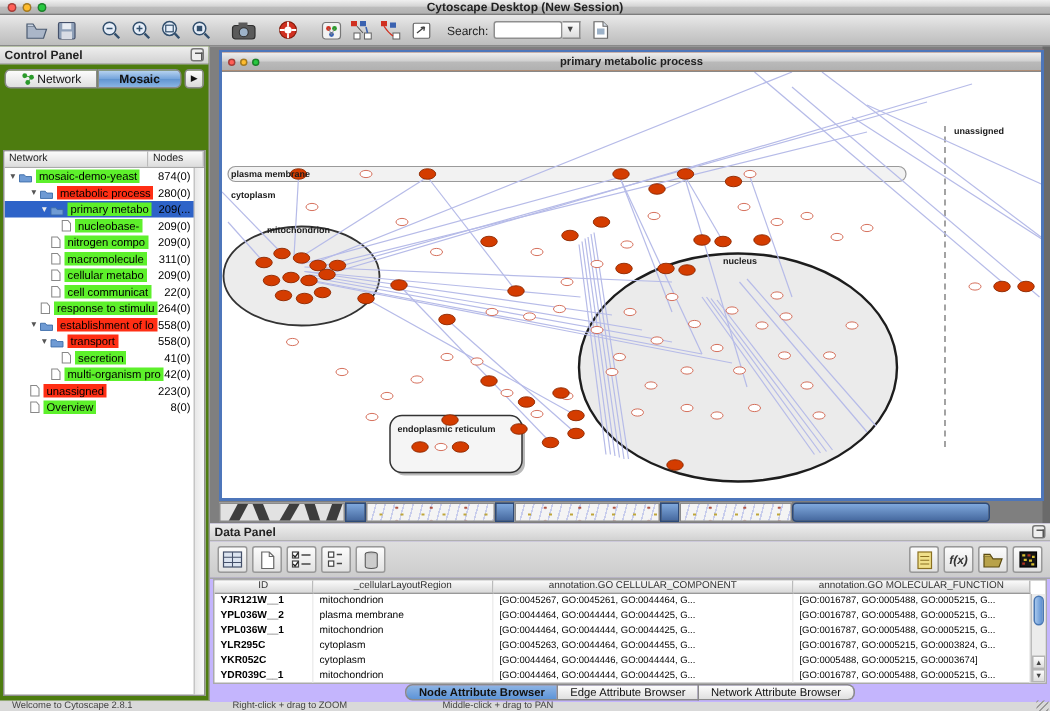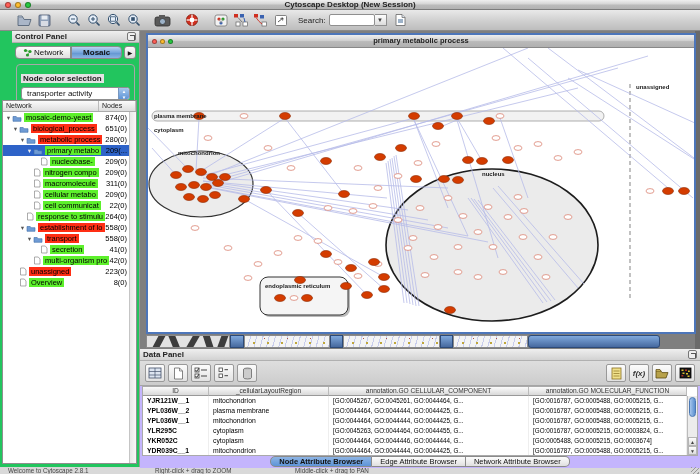--- a/index.html
+++ b/index.html
@@ -19,21 +19,21 @@
     background:linear-gradient(#e9e9e9,#cfcfcf 55%,#bdbdbd);
     border-bottom:1px solid #8a8a8a; display:flex; align-items:center; padding-left:16px; }
   .tb-ic { width:17px; height:16px; display:flex; align-items:center; justify-content:center; margin-right:3px; }
   .tb-gap { width:9px; }
   .search-lbl { font-size:8px; color:#222; margin:0 3px 0 6px; }
   .search-field { width:46px; height:12px; background:#fff; border:1px solid #8f8f8f; border-radius:2px; font-size:8px; }
   .search-drop { width:12px; height:12px; border:1px solid #8f8f8f; border-left:none; background:linear-gradient(#fdfdfd,#dcdcdc); font-size:6px; line-height:11px; text-align:center; color:#444; }
 
   
   #control-panel { position:absolute; left:0; top:31px; width:140px; height:436px;
-    background:#22c55e; border-right:1px solid #9a9a9a;padding-left:12px; }
+    background:#4d7c0f; border-right:1px solid #9a9a9a; }
   .panel-head { height:12px; display:flex; align-items:center; padding:0 3px;
     background:linear-gradient(#efefef,#d2d2d2); border-bottom:1px solid #b0b0b0; }
   .panel-head .ph-t { font-size:8px; font-weight:bold; color:#222; flex:1; }
   .float-ic { width:9px; height:9px; border:1px solid #777; border-radius:2px; position:relative; background:#eee; }
   .float-ic:before { content:""; position:absolute; left:2px; top:2px; width:4px; height:4px; border-top:1px solid #555; border-right:1px solid #555; }
 
   .cp-tabs { display:flex; align-items:center; height:15px; margin:2px 3px 0 3px; }
   .cp-tab { height:13px; display:flex; align-items:center; justify-content:center; gap:2px;
     font-size:8px; color:#111; border:1px solid #8a8a8a; background:linear-gradient(#fdfdfd,#dfdfdf); }
   .cp-tab.first { border-radius:4px 0 0 4px; width:62px; }
@@ -270,58 +270,36 @@
             <line x1="2.5" y1="2.5" x2="7" y2="3.5" stroke="#2a9a2a" stroke-width=".6"></line>
             <line x1="4.5" y1="7" x2="7" y2="3.5" stroke="#2a9a2a" stroke-width=".6"></line>
           </svg>
         <span>Network</span>
       </div>
       <div class="cp-tab active">
         <span>Mosaic</span>
       </div>
       <div class="cp-tab-arrow">▶</div>
     </div>
-    <div class="groupbox">
-      <span class="legend">Node color selection</span>
-      <div class="combo">
-        <span class="cv">transporter activity</span>
-        <span class="cb">▲<br>▼</span>
-      </div>
-      <div class="chk-row">
-        <span class="chk">✓</span>
-        <span class="chk-lbl">Select nodes</span>
-      </div>
-    </div>
     <div class="tree-box">
       <div class="tree-header">
         <div class="th-net">Network</div>
         <div class="th-nodes">Nodes</div>
       </div>
       <div id="tree-rows">
           <div class="tree-row">
             <span style="width:0px;flex:none"></span>
             <span class="tr-arrow">▼</span>
             <span style="display:flex">
               <svg width="10" height="8" style="flex:none">
                 <path d="M1 2.5h3.2l1 1.2H9v3.6H1z" fill="#6f9bd4" stroke="#3c6ca8" stroke-width=".6"></path>
               </svg>
             </span>
             <span class="tr-label green">mosaic-demo-yeast</span>
             <span class="tr-val">874(0)</span>
-          </div>
-          <div class="tree-row">
-            <span style="width:7px;flex:none"></span>
-            <span class="tr-arrow">▼</span>
-            <span style="display:flex">
-              <svg width="10" height="8" style="flex:none">
-                <path d="M1 2.5h3.2l1 1.2H9v3.6H1z" fill="#6f9bd4" stroke="#3c6ca8" stroke-width=".6"></path>
-              </svg>
-            </span>
-            <span class="tr-label red">biological_process</span>
-            <span class="tr-val">651(0)</span>
           </div>
           <div class="tree-row">
             <span style="width:14px;flex:none"></span>
             <span class="tr-arrow">▼</span>
             <span style="display:flex">
               <svg width="10" height="8" style="flex:none">
                 <path d="M1 2.5h3.2l1 1.2H9v3.6H1z" fill="#6f9bd4" stroke="#3c6ca8" stroke-width=".6"></path>
               </svg>
             </span>
             <span class="tr-label red">metabolic process</span>

